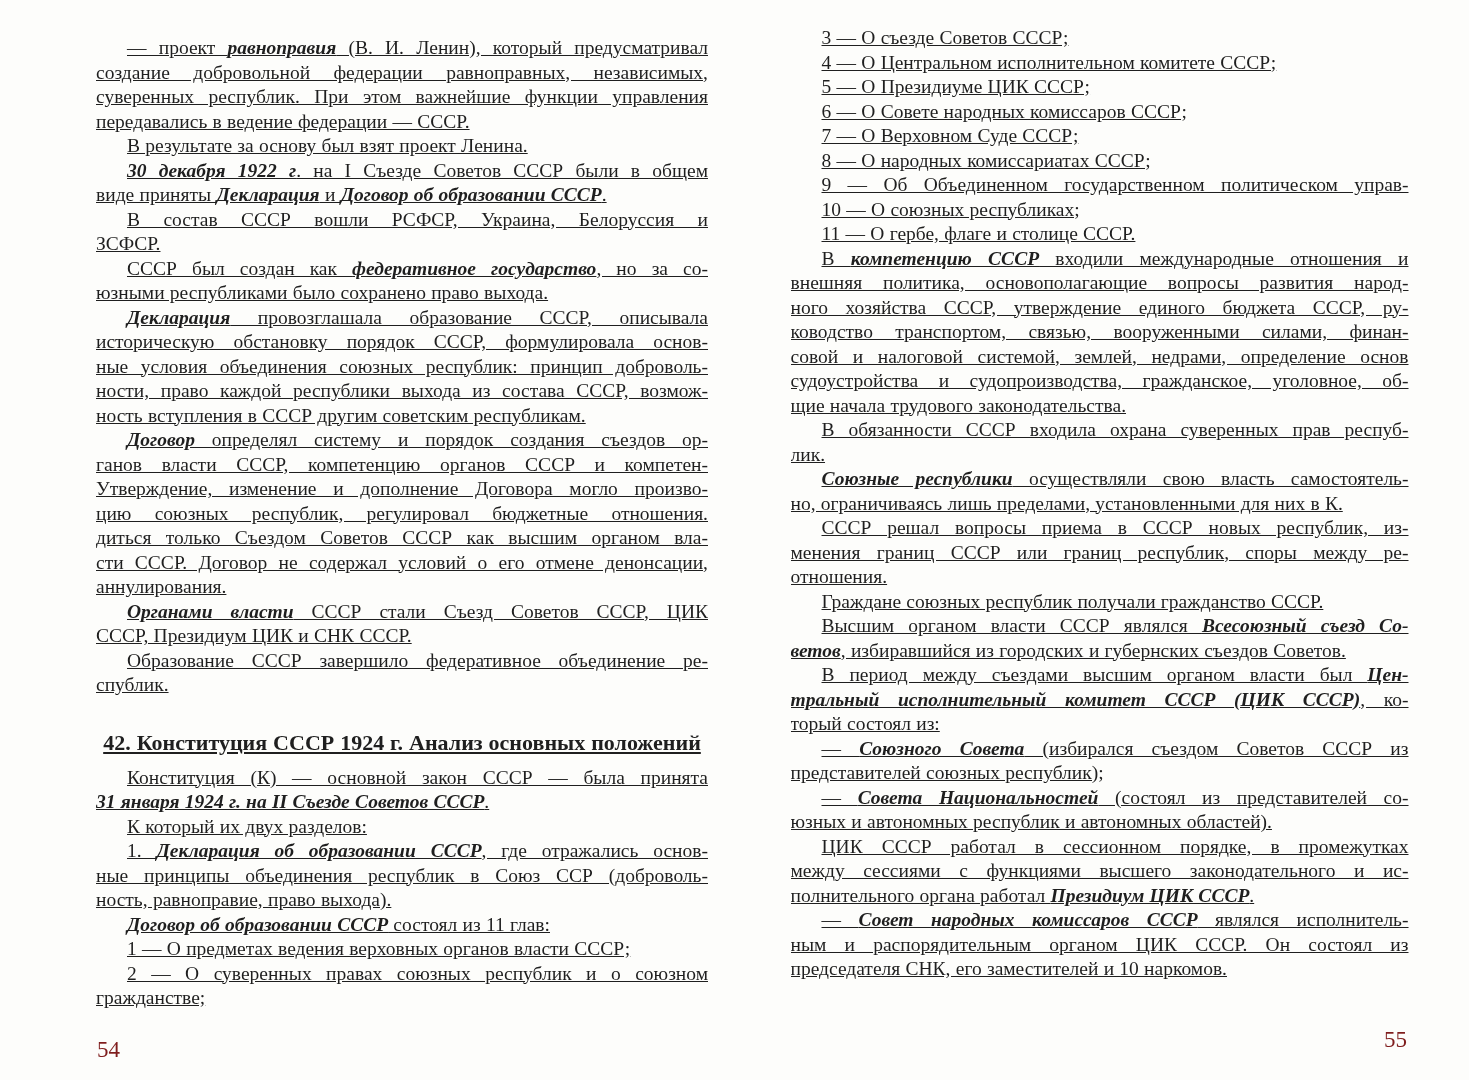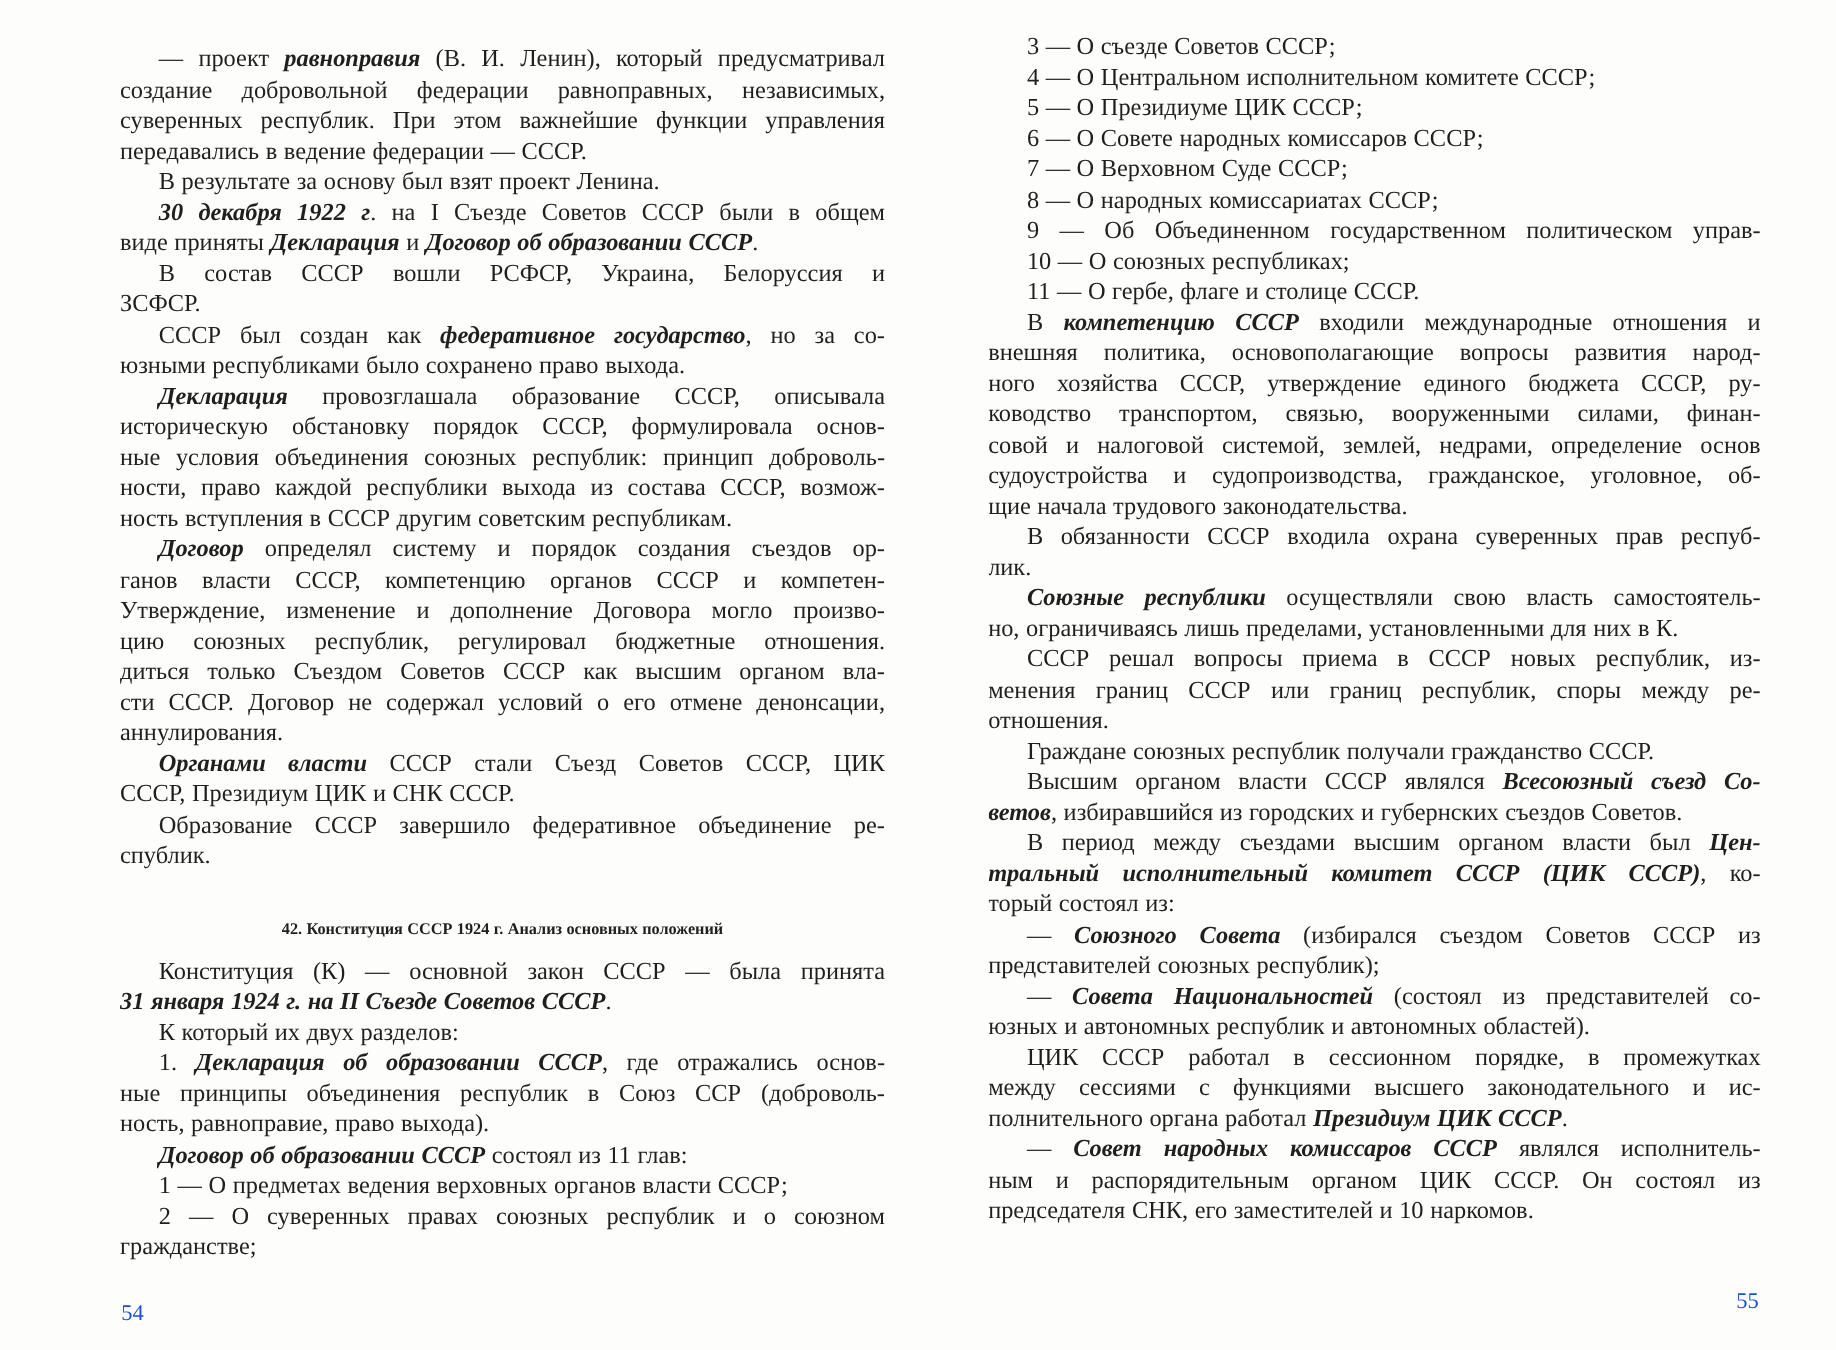--- a/index.html
+++ b/index.html
@@ -2,49 +2,49 @@
 <html><head>
 <meta charset="utf-8">
 <style>
   html,body{margin:0;padding:0;}
   body{
     width:1469px;height:1080px;overflow:hidden;
     background:#fdfdfb;
     font-family:"Liberation Serif","DejaVu Serif",serif;
     color:#1f1f1f;
   }
-  .spread{display:flex;width:1469px;height:1080px;}
+  .spread{display:flex;width:1469px;height:1080px;text-decoration:underline;}
   .page{position:relative;width:734.5px;height:1080px;background:#fdfdfb;}
   .page-left .content{margin:36px 26px 0 96px;width:612px;}
   .page-right .content{margin:26px 0 0 56px;width:618px;}
   .para{margin:0;}
   .line{
     font-size:19.5px;
     line-height:24.5px;
     height:24.5px;
     overflow:hidden;
     text-align:justify;
     text-align-last:justify;
     word-spacing:0.02em;
   }
   .line.last{text-align-last:auto;}
   .para .line.first{text-indent:31px;}
   .heading{margin:32px 0 10px 0;}
   .heading .line{
     font-weight:700;
-    font-size:13px;
+    font-size:22px;
     height:26px;line-height:26px;
     text-align:left;text-align-last:center;
     text-indent:0;
   }
   .bi{font-weight:700;font-style:italic;}
   .page-number{
     position:absolute;
-    font-size:18px;line-height:24px;
-    color:#1d4ed8;
+    font-size:23px;line-height:24px;
+    color:#7f1d1d;
   }
   .page-left .page-number{left:97px;bottom:18px;}
   .page-right .page-number{right:62px;bottom:28px;}
 </style>
 </head>
 <body>
 
 <div class="spread">
   <div class="page page-left">
     <div class="content">

